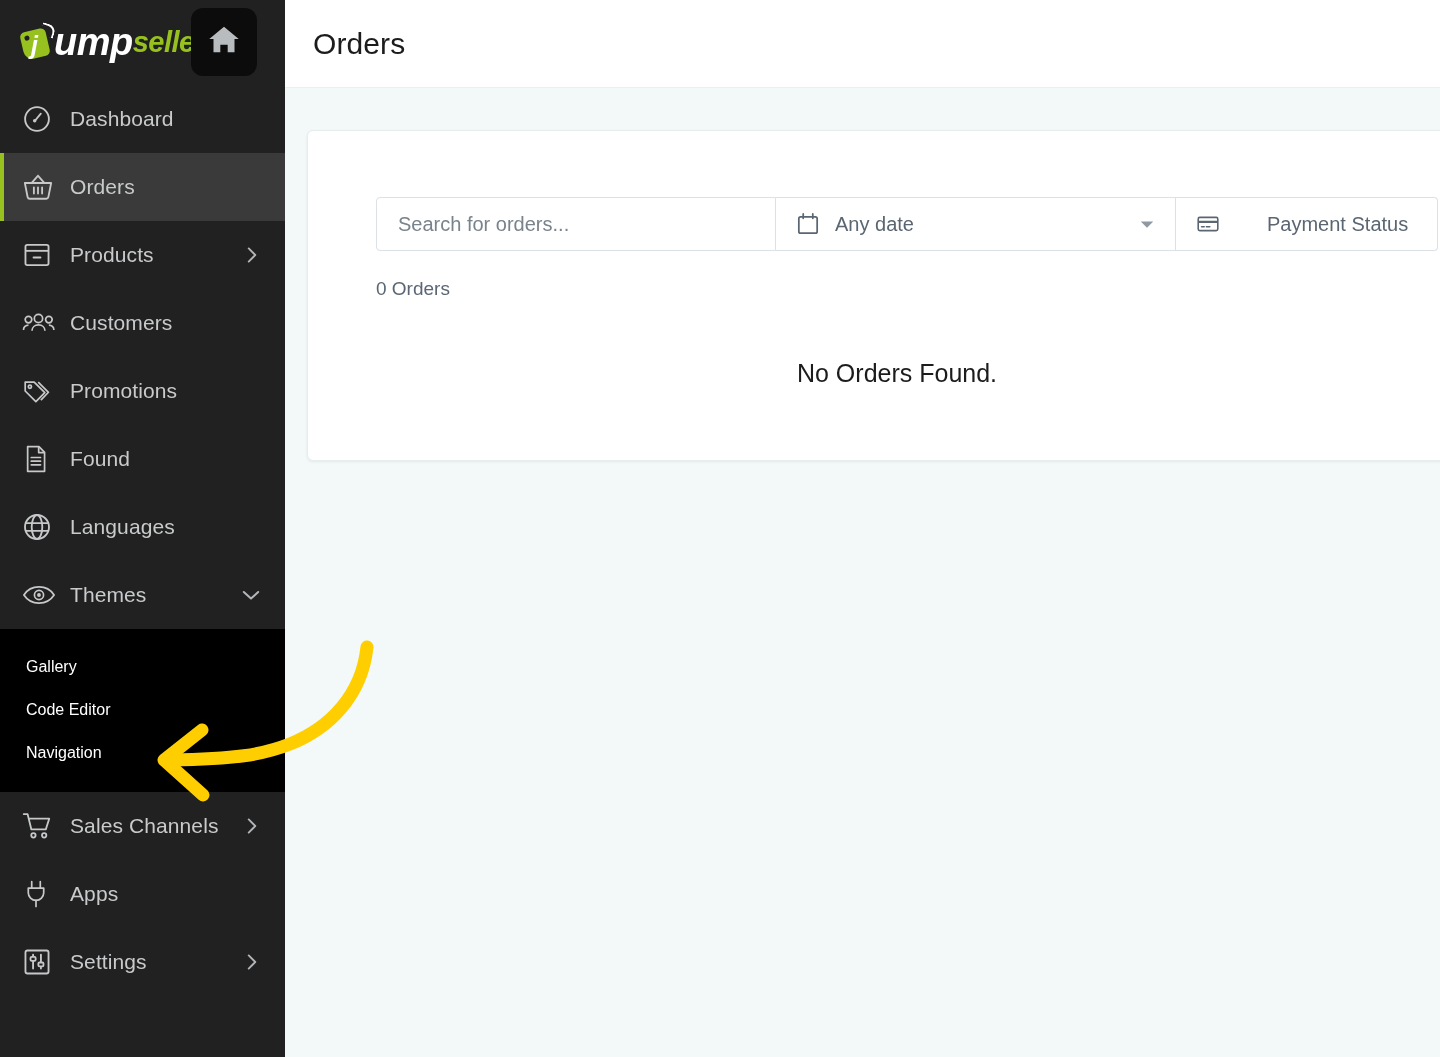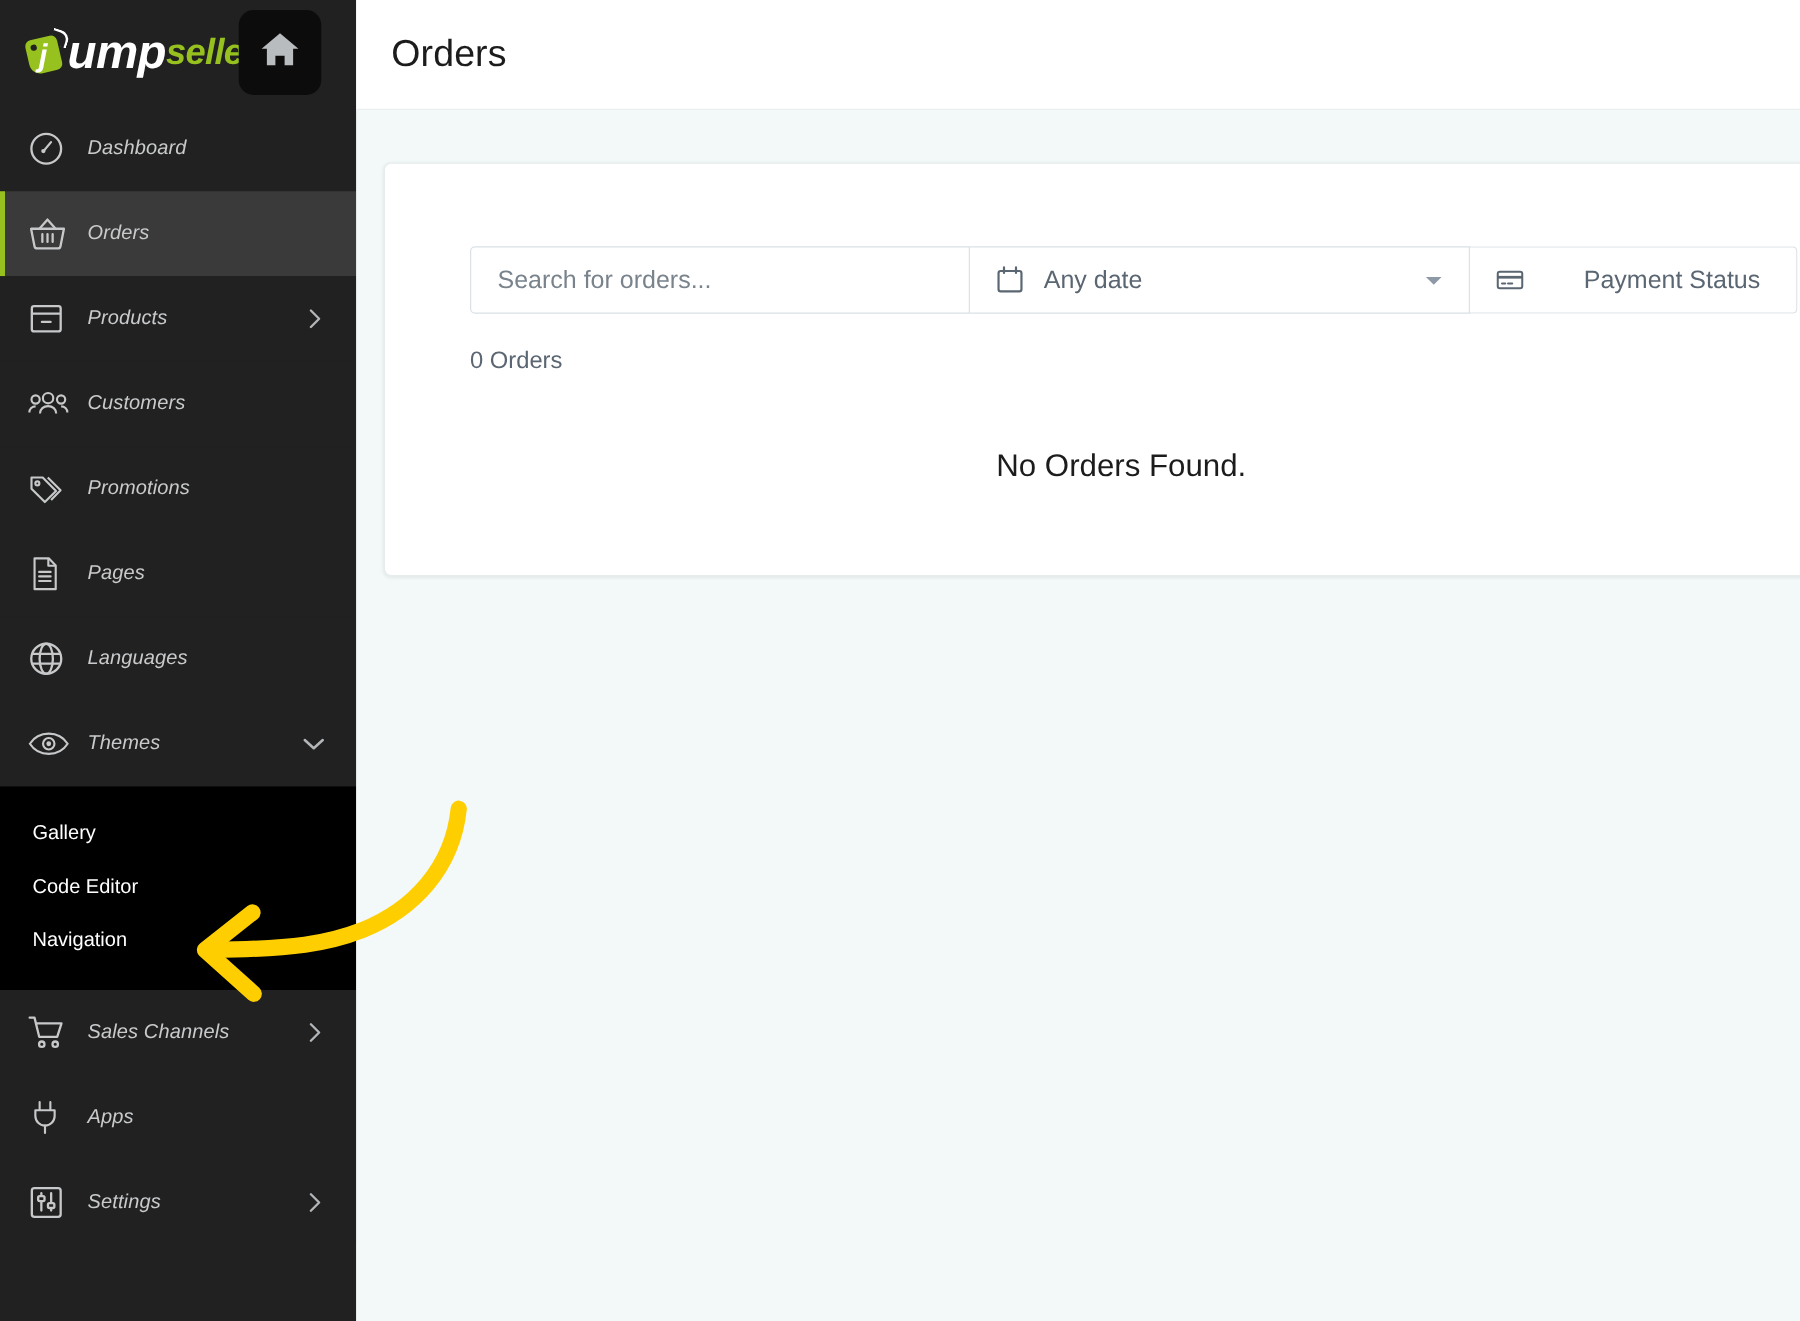--- a/index.html
+++ b/index.html
@@ -150,25 +150,24 @@
   }
   .nav-icon {
     width: 36px;
     min-width: 36px;
     display: flex;
     align-items: center;
     justify-content: flex-start;
     margin-right: 12px;
   }
   .nav-label {
-    font-size: 16px;
+    font-size: 21px;
     color: #c8cacc;
     letter-spacing: 0.1px;
     white-space: nowrap;
-    font-style: italic;
   }
   .nav-chevron {
     margin-left: auto;
     display: flex;
     align-items: center;
   }
 
   
   .submenu {
     background: #000000;
@@ -390,21 +389,21 @@
       </div>
 
       <div class="nav-item">
         <span class="nav-icon">
           <svg width="28" height="30" viewBox="0 0 24 28" fill="none" stroke="#c6c8ca" stroke-width="1.6">
             <path d="M4.2 2.5h10.6L20 7.9v17.6H4.2z" stroke-linejoin="round"></path>
             <path d="M14.5 2.6v5.4H20" stroke-linejoin="round"></path>
             <path d="M7.6 12.6h8.6M7.6 16h8.6M7.6 19.4h8.6" stroke-linecap="round"></path>
           </svg>
         </span>
-        <span class="nav-label">Pages</span>
+        <span class="nav-label">Found</span>
       </div>
 
       <div class="nav-item">
         <span class="nav-icon">
           <svg width="30" height="30" viewBox="0 0 26 26" fill="none" stroke="#c6c8ca" stroke-width="1.6">
             <circle cx="13" cy="13" r="10.4"></circle>
             <ellipse cx="13" cy="13" rx="4.6" ry="10.4"></ellipse>
             <path d="M2.9 9.6h20.2M2.9 16.4h20.2"></path>
           </svg>
         </span>

